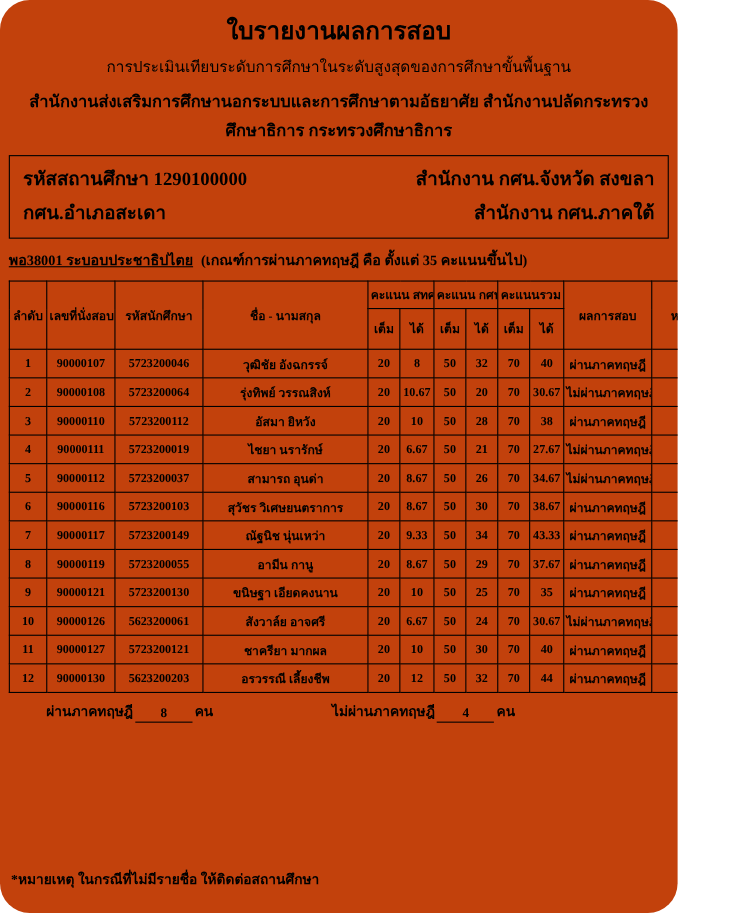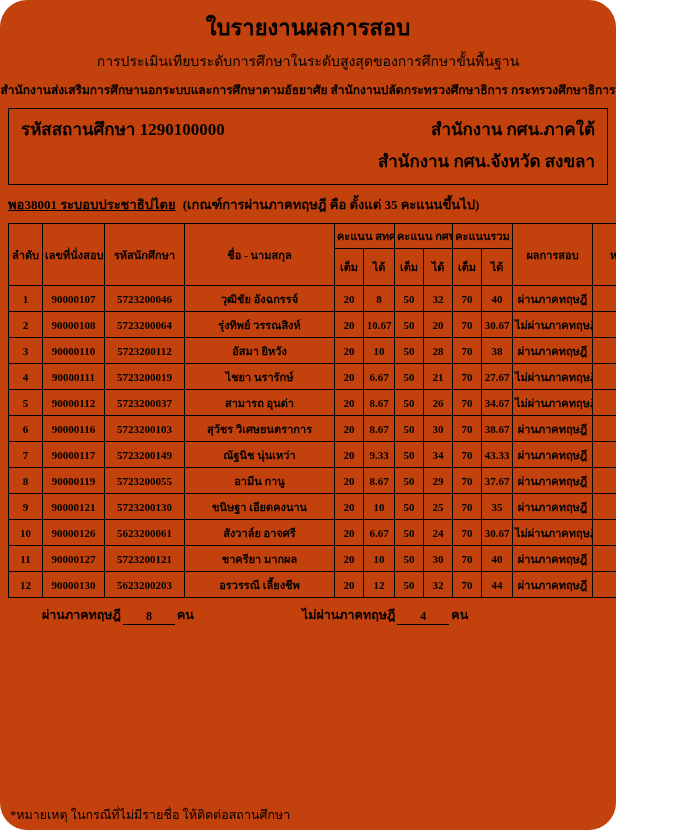--- a/index.html
+++ b/index.html
@@ -10,21 +10,21 @@
     height: 830px;
     background: #c2410c;
     color: #000000;
     font-family: "Liberation Serif", serif;
     overflow: hidden;
     border-radius: 27px;
   }
   .titles { text-align: center; padding-top: 8px; }
   .title-main { font-size: 22px; font-weight: bold; line-height: 1.8; }
   .title-sub  { font-size: 14px; font-weight: normal; line-height: 2.0; }
-  .agency-line { font-size: 12px; font-weight: bold; line-height: 1.8; margin-top: 4px; }
+  .agency-line { font-size: 15px; font-weight: bold; line-height: 1.8; margin-top: 4px; }
 
   .info-box {
     margin: 7px 8px 0 8px;
     border: 1px solid #000;
     padding: 5px 12px 7px 12px;
     display: flex;
     justify-content: space-between;
     font-size: 17px;
     font-weight: bold;
   }
@@ -68,43 +68,44 @@
     display: inline-block;
     min-width: 52px;
     text-align: center;
     border-bottom: 1px solid #000;
     margin: 0 2px;
     font-size: 12px;
   }
   .footer-note {
     position: absolute;
     left: 10px;
-    bottom: 5px;
+    bottom: 20px;
     font-size: 12.5px;
-    font-weight: normal;
+    font-weight: bold;
   }
 </style>
 </head>
 <body>
 
 <div class="page">
 
   <div class="titles">
     <div class="title-main">ใบรายงานผลการสอบ</div>
     <div class="title-sub">การประเมินเทียบระดับการศึกษาในระดับสูงสุดของการศึกษาขั้นพื้นฐาน</div>
     <div class="agency-line">สำนักงานส่งเสริมการศึกษานอกระบบและการศึกษาตามอัธยาศัย สำนักงานปลัดกระทรวงศึกษาธิการ กระทรวงศึกษาธิการ</div>
   </div>
 
   <div class="info-box">
     <div class="info-left">
       <div>รหัสสถานศึกษา 1290100000</div>
+      <div>กศน.อำเภอสะเดา</div>
     </div>
     <div class="info-right">
+      <div>สำนักงาน กศน.จังหวัด สงขลา</div>
       <div>สำนักงาน กศน.ภาคใต้</div>
-      <div>สำนักงาน กศน.จังหวัด สงขลา</div>
     </div>
   </div>
 
   <div class="course-line">
     <span class="course-name">พอ38001 ระบอบประชาธิปไตย</span>
     <span class="course-criteria">(เกณฑ์การผ่านภาคทฤษฎี คือ ตั้งแต่ 35 คะแนนขึ้นไป)</span>
   </div>
 
   <table class="results">
     <colgroup>

